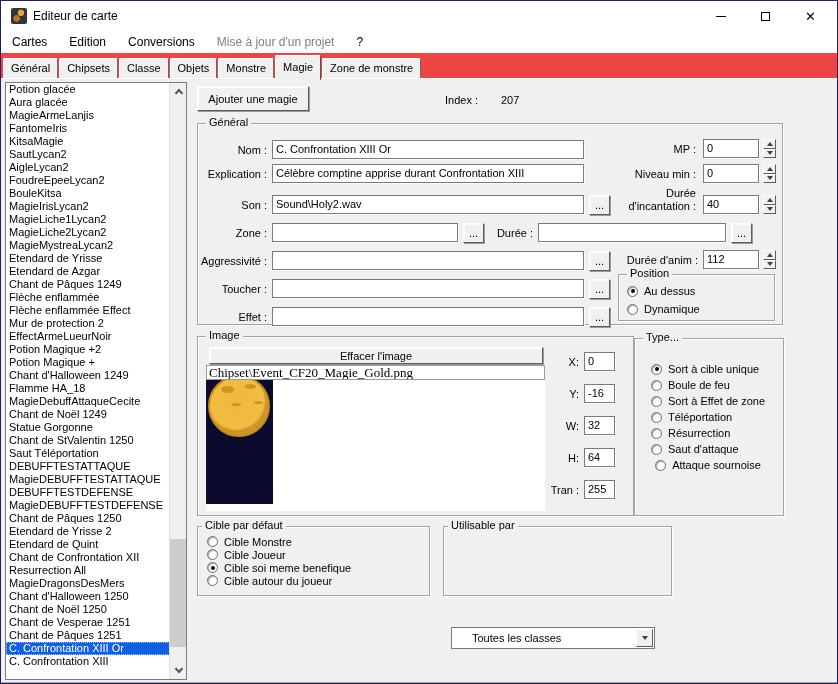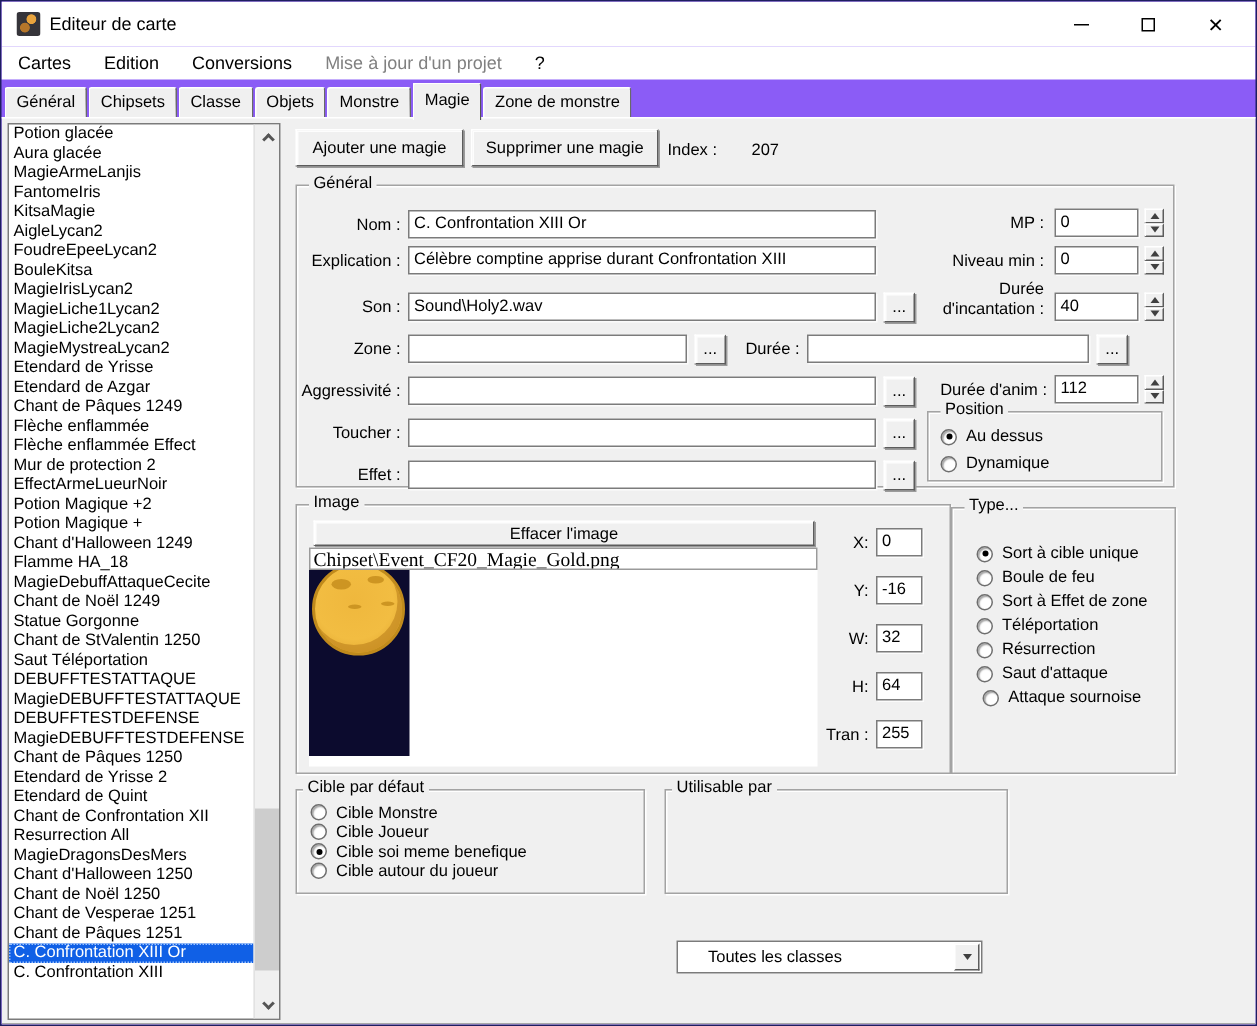--- a/index.html
+++ b/index.html
@@ -1,17 +1,17 @@
 <!DOCTYPE html>
 <html style="--sel: #1060e6; --previewbg: #0c0b2e; --coin: #eeb53a; --winborder: #1e1e60;"><head>
 <meta charset="utf-8">
 <style>
   html,body{margin:0;padding:0;background:#d8d8d8;}
   *{box-sizing:border-box;}
-  #win{position:relative;width:838px;height:684px;background:#8b5cf6;
+  #win{position:relative;width:838px;height:684px;background:#ef4444;
        border:1px solid var(--winborder,#1e1e60);overflow:hidden;
        font-family:"Liberation Sans",sans-serif;color:#000;text-decoration:underline;}
   
   .titlebar{position:absolute;left:0;top:0;width:100%;height:30px;background:#ffffff;}
   .appicon{position:absolute;left:10px;top:7px;width:16px;height:16px;border-radius:2px;
      background:
        radial-gradient(circle at 62% 30%, #e8a33d 0 3px, transparent 3.5px),
        radial-gradient(circle at 35% 65%, #b5762a 0 3px, transparent 3.5px),
        #35343a;}
   .wtitle{position:absolute;left:32px;top:8px;font-size:12px;}
@@ -124,20 +124,21 @@
 
   <div class="page">
 
     <div class="lb">
 
     <div class="li">Potion glacée</div>
         <div class="li">Aura glacée</div>
         <div class="li">MagieArmeLanjis</div>
         <div class="li">FantomeIris</div>
         <div class="li">KitsaMagie</div>
+        <div class="li">SautLycan2</div>
         <div class="li">AigleLycan2</div>
         <div class="li">FoudreEpeeLycan2</div>
         <div class="li">BouleKitsa</div>
         <div class="li">MagieIrisLycan2</div>
         <div class="li">MagieLiche1Lycan2</div>
         <div class="li">MagieLiche2Lycan2</div>
         <div class="li">MagieMystreaLycan2</div>
         <div class="li">Etendard de Yrisse</div>
         <div class="li">Etendard de Azgar</div>
         <div class="li">Chant de Pâques 1249</div>
@@ -175,21 +176,20 @@
             <span class="chv up"></span>
           </div>
         <div class="thumb"></div>
         <div class="sb-btn" style="bottom:0">
             <span class="chv dn"></span>
           </div>
       </div>
       </div>
 
     <div class="btn" style="left:196px;top:7px;width:112px;height:25px">Ajouter une magie</div>
-    <div class="btn" style="left:313px;top:7px;width:125px;height:25px">Supprimer une magie</div>
     <span class="lbl" style="left:444px;top:15px;text-align:left">Index :</span>
     <span class="lbl" style="left:500px;top:15px;text-align:right">207</span>
 
     <div class="grp" style="left:196px;top:44px;width:586px;height:202px">
       <span class="legend">Général</span>
     </div>
     <span class="lbl" style="left:200px;top:65px;width:66px">Nom :</span>
     <div class="tb" style="left:271px;top:61px;width:312px">C. Confrontation XIII Or</div>
     <span class="lbl" style="left:200px;top:89px;width:66px">Explication :</span>
     <div class="tb" style="left:271px;top:85px;width:312px">Célèbre comptine apprise durant Confrontation XIII</div>

